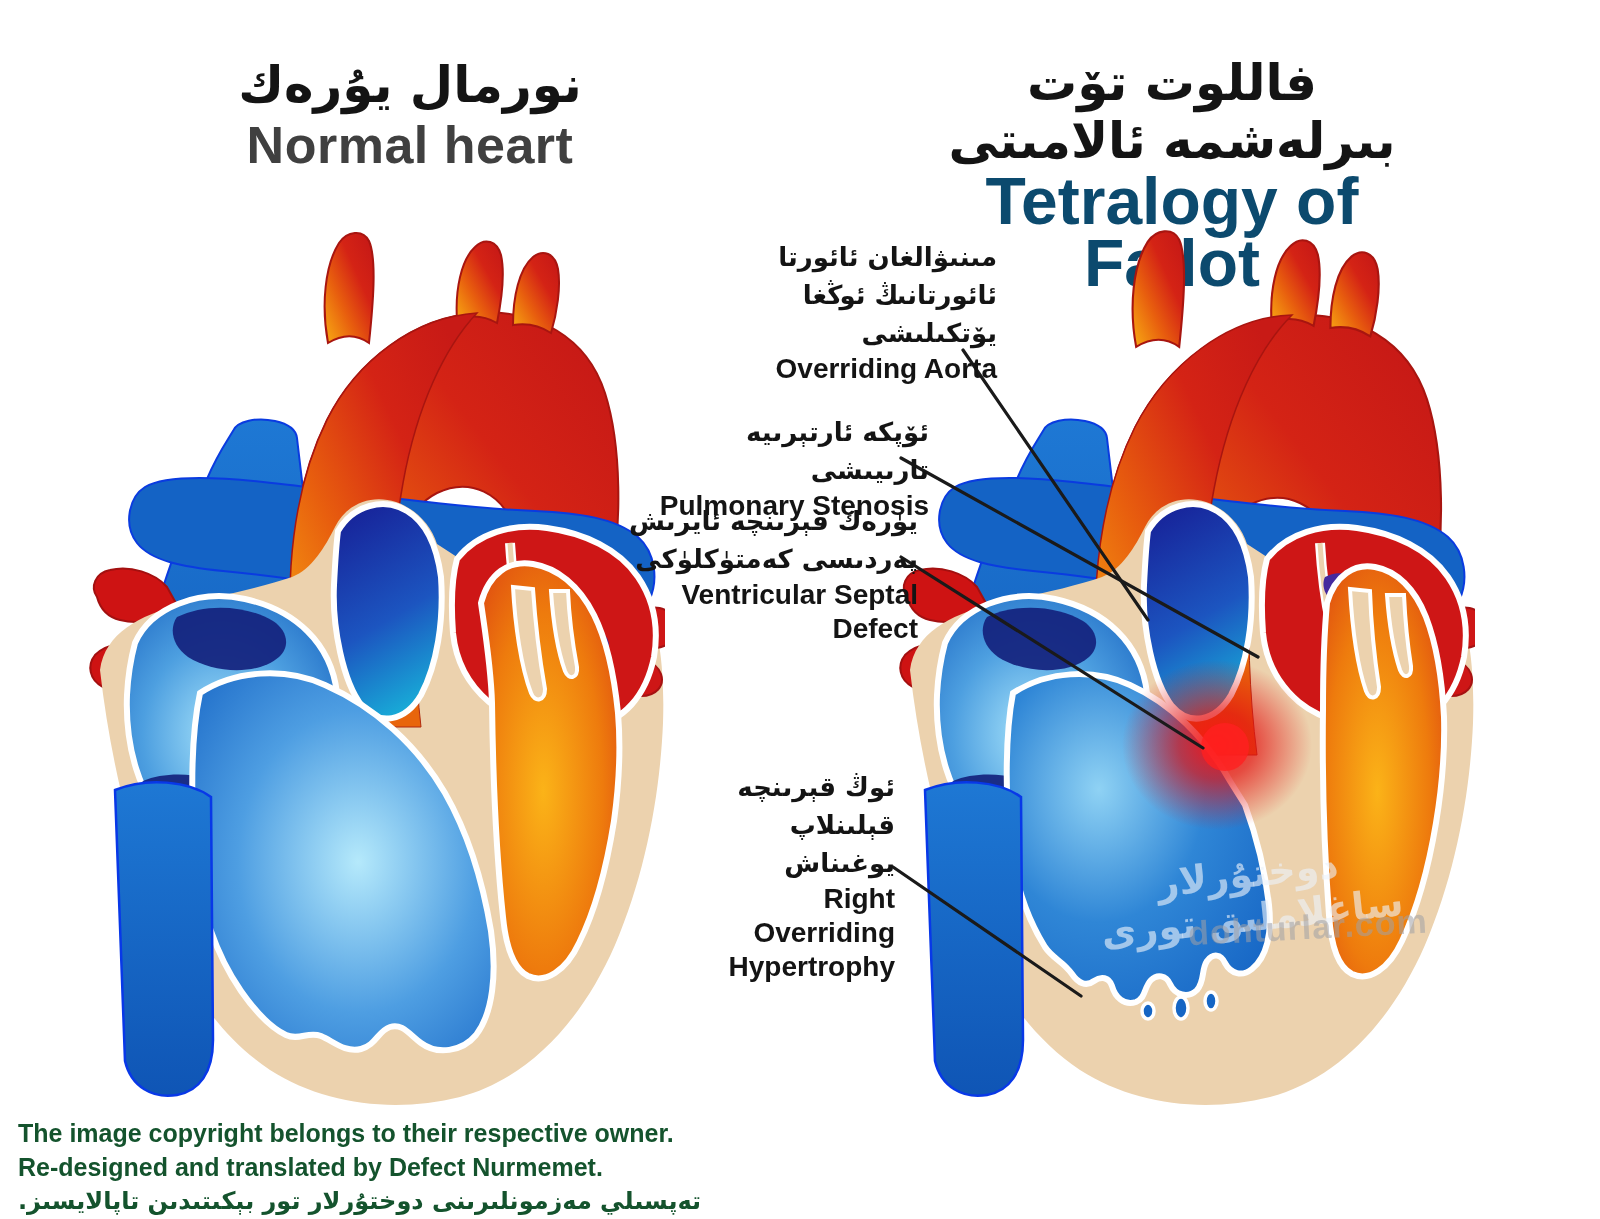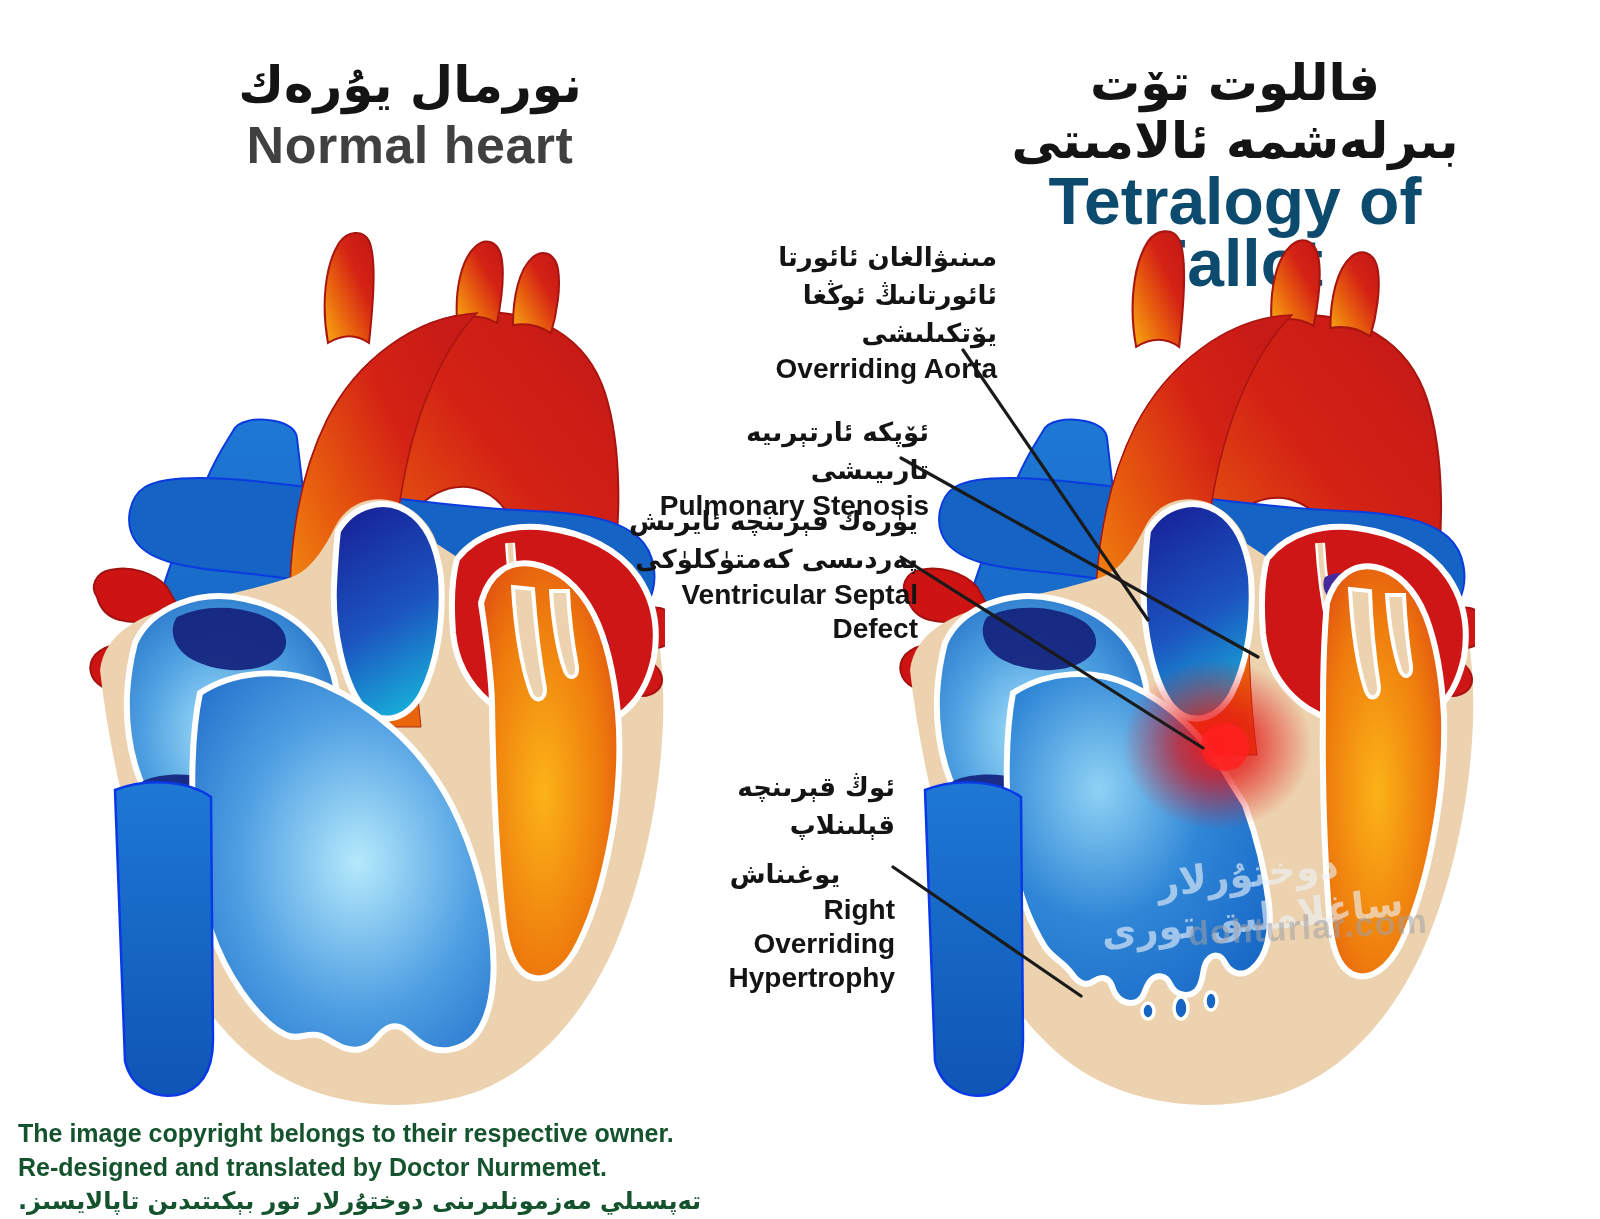--- a/index.html
+++ b/index.html
@@ -5,32 +5,32 @@
   html,body{margin:0;padding:0;background:#ffffff;}
   #stage{position:relative;width:1600px;height:1219px;background:#ffffff;overflow:hidden;
          font-family:"Liberation Sans",sans-serif;}
   
   .title{position:absolute;text-align:center;color:#141414;}
   .title .uy{font-family:"DejaVu Sans",sans-serif;direction:rtl;font-weight:bold;
              font-size:50px;line-height:58px;}
   .title .en{font-size:52px;line-height:62px;font-weight:bold;}
   #title-left{left:170px;top:56px;width:480px;}
   #title-left .en{color:#404040;letter-spacing:0.5px;}
-  #title-right{left:975px;top:54px;width:520px;text-align:center;}
+  #title-right{left:912px;top:54px;width:520px;text-align:center;}
   #title-right .en{color:#0c4a6e;font-size:66px;}
   
   .label{position:absolute;text-align:right;color:#141414;}
   .label .uy{font-family:"DejaVu Sans",sans-serif;direction:rtl;font-weight:bold;
              font-size:26px;line-height:38px;}
   .label .en{font-weight:bold;font-size:28px;line-height:34px;}
   #label-oa{right:603px;top:238px;width:330px;}
   #label-ps{right:671px;top:413px;width:300px;}
   #label-vsd{right:682px;top:502px;width:300px;}
   #label-rvh{right:705px;top:768px;width:220px;}
-  #label-rvh .align-left{text-align:center;margin-top:11px;}
+  #label-rvh .align-left{text-align:right;}
   
   .heart{position:absolute;width:580px;height:880px;top:225px;}
   #heart-normal{left:85px;}
   #heart-tof{left:895px;}
   
   #lines{position:absolute;left:0;top:0;width:1600px;height:1219px;pointer-events:none;}
   
   .wm-uy{position:absolute;left:1080px;top:852px;width:340px;text-align:center;
          font-family:"DejaVu Sans",sans-serif;direction:rtl;font-weight:bold;font-size:38px;
          color:rgba(235,242,250,0.62);transform:rotate(-6deg);letter-spacing:1px;}
@@ -259,17 +259,17 @@
     <div class="uy align-left" dir="rtl">يوغىناش</div>
     <div class="en">Right Overriding</div>
     <div class="en">Hypertrophy</div>
   </div>
 
   <div class="wm-uy" dir="rtl">دوختۇرلار ساغلاملىق تورى</div>
   <div class="wm-domain">dohturlar.com</div>
 
   <div id="footer">
     <div class="l">The image copyright belongs to their respective owner.</div>
-    <div class="l">Re-designed and translated by Doctor Nurmemet.</div>
+    <div class="l">Re-designed and translated by Defect Nurmemet.</div>
     <div class="uy" dir="rtl">تەپسىلي مەزمونلىرىنى دوختۇرلار تور بېكىتىدىن تاپالايسىز.</div>
   </div>
 
 </div>
 
 </body></html>

